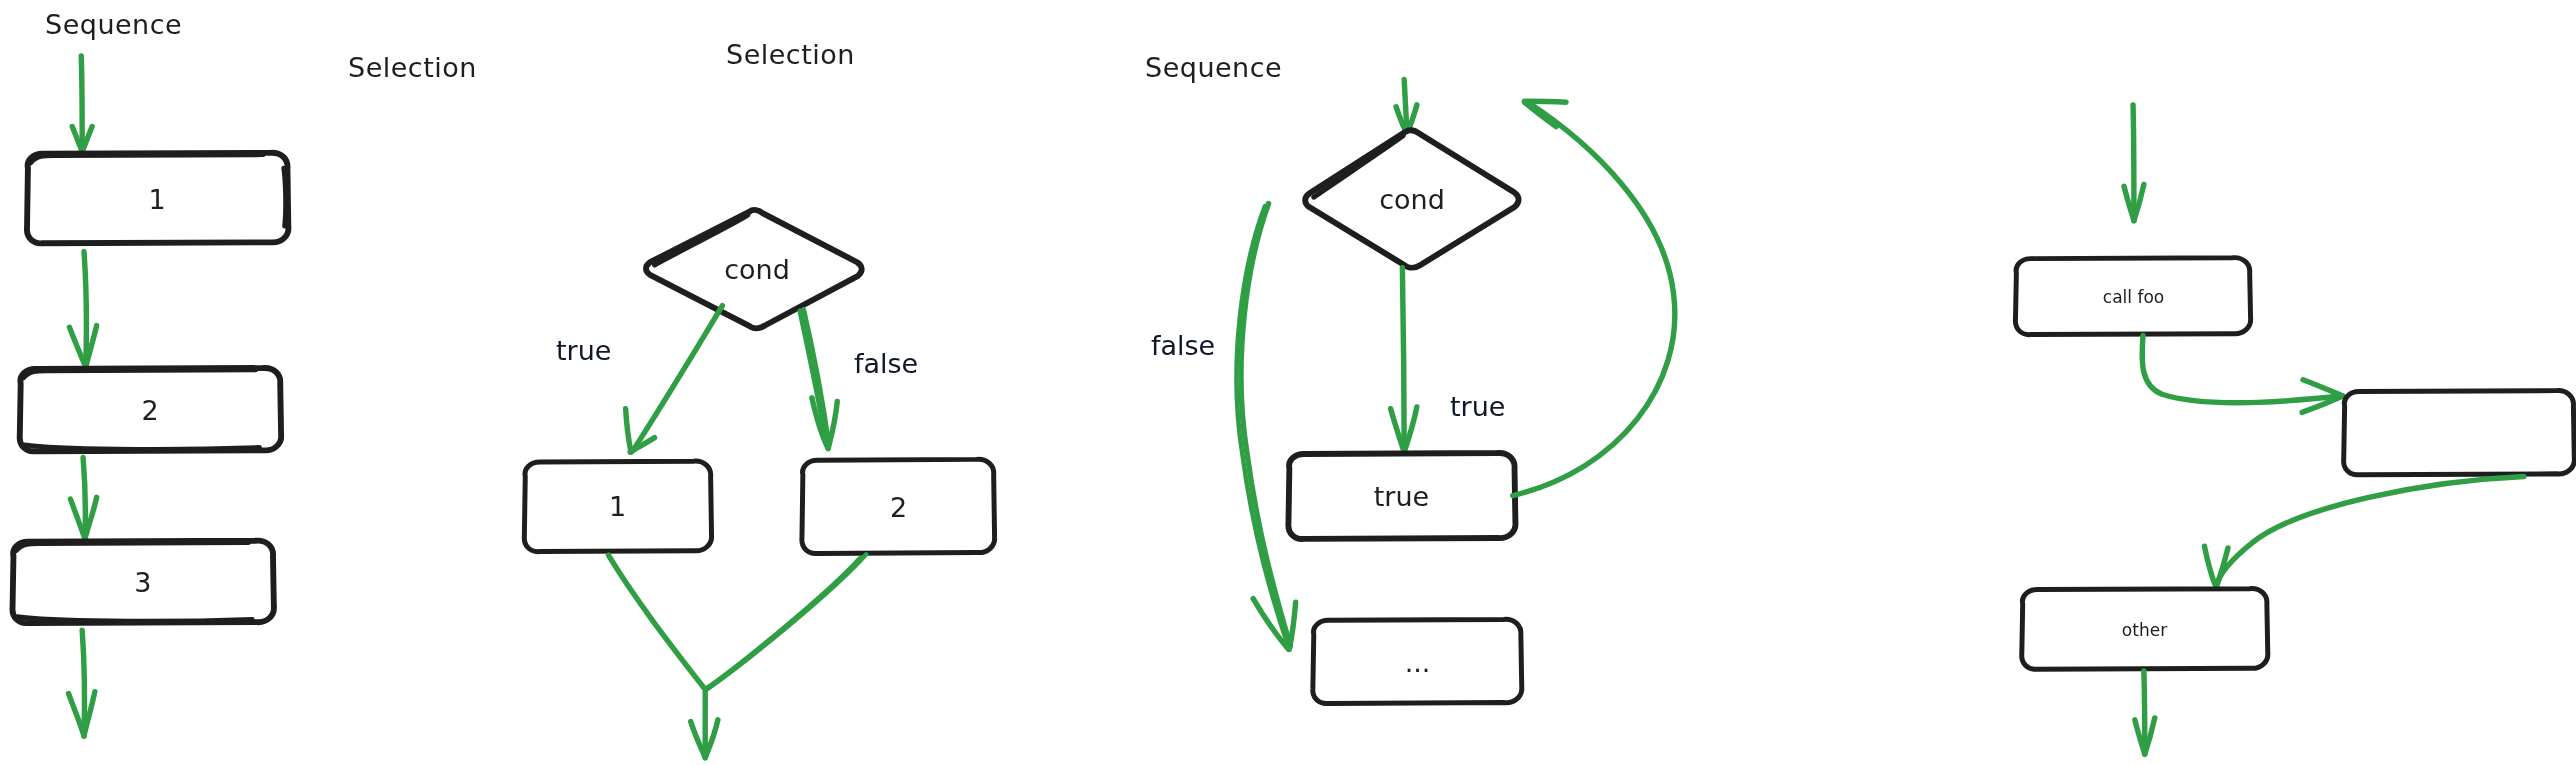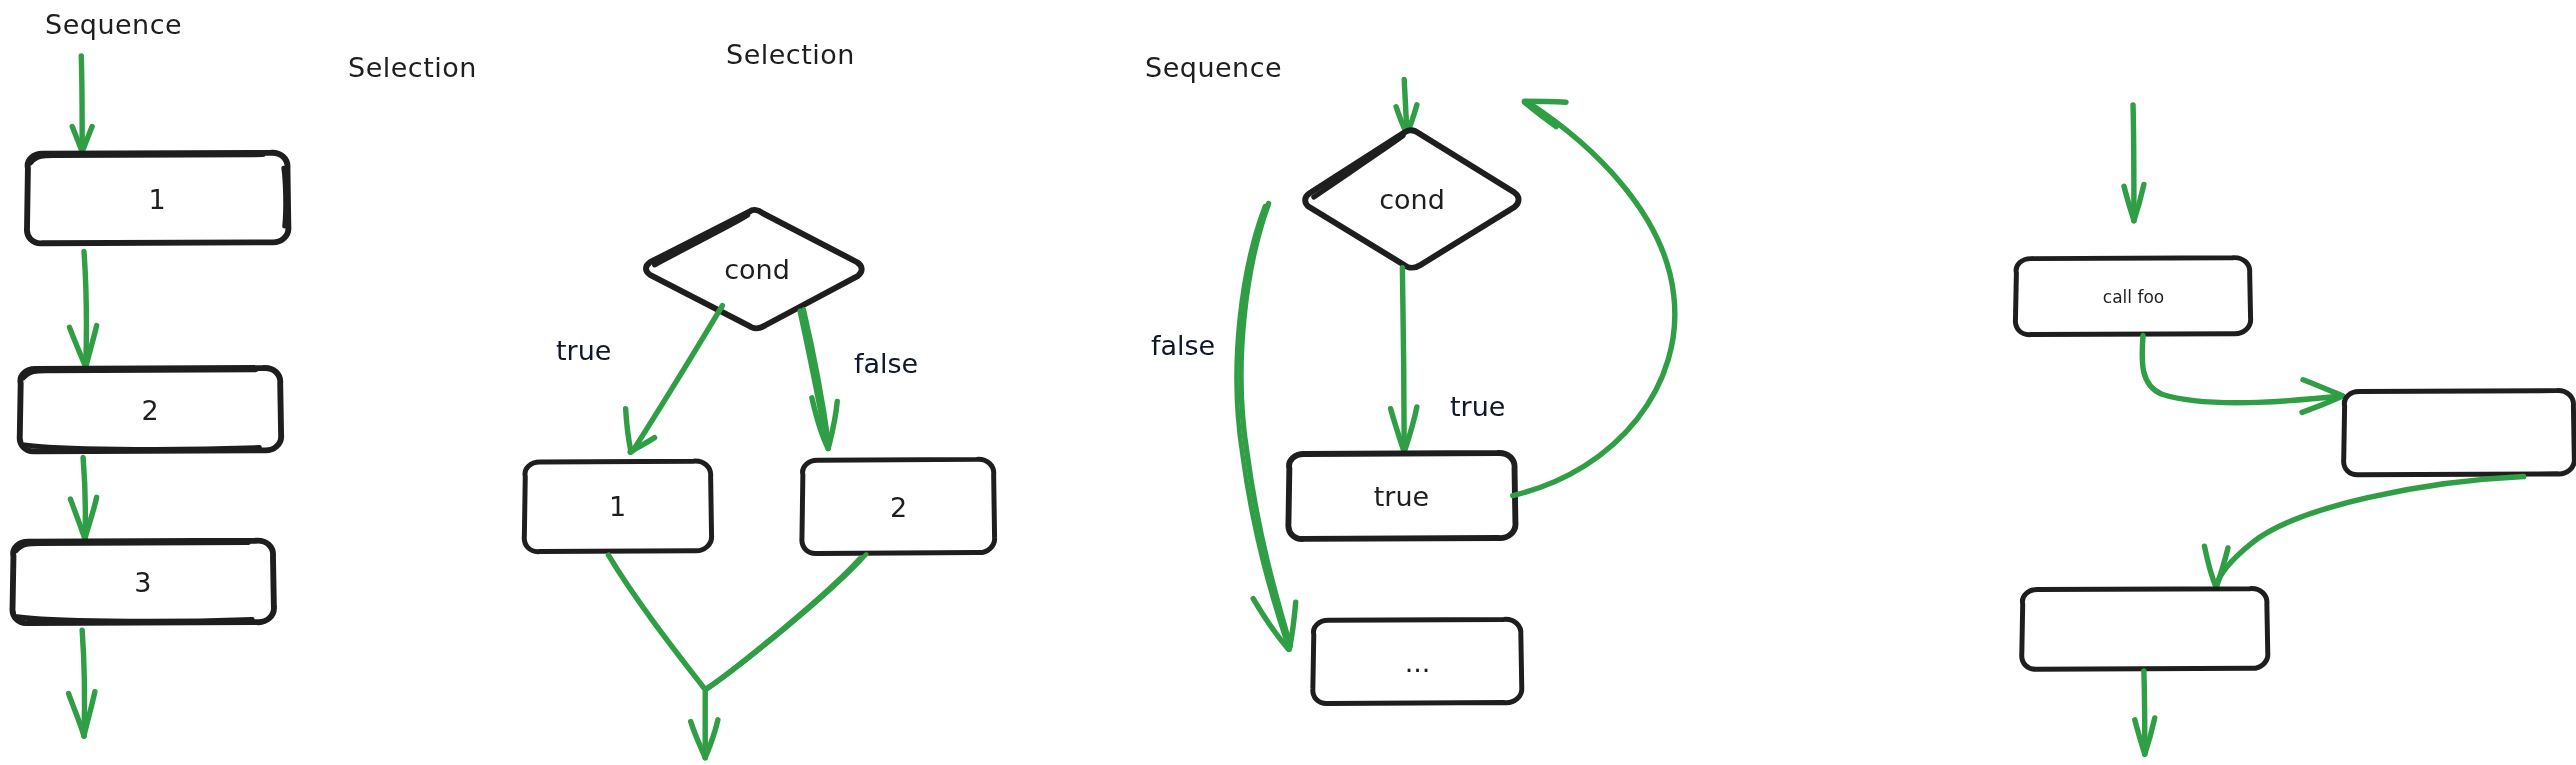--- a/index.html
+++ b/index.html
@@ -277,15 +277,16 @@
   <div class="node-label sz-lg" style="left:524px; top:461px; width:187px; height:91px;">1</div>
   <div class="node-label sz-lg" style="left:802px; top:460px; width:193px; height:95px;">2</div>
 
   <div class="node-label sz-lg" style="left:1304px; top:130px; width:216px; height:138px;">cond</div>
   <div class="edge-label" style="left:1151px; top:330px;">false</div>
   <div class="edge-label" style="left:1450px; top:391px;">true</div>
   <div class="node-label sz-lg" style="left:1288px; top:453px; width:227px; height:86px;">true</div>
   <div class="node-label sz-lg" style="left:1313px; top:620px; width:209px; height:84px;">...</div>
 
   <div class="node-label sz-md" style="left:2016px; top:258px; width:235px; height:77px;">call foo</div>
+  <div class="node-label sz-md" style="left:2021px; top:589px; width:247px; height:81px;">other</div>
 
 </div>
 
 
 </body></html>

